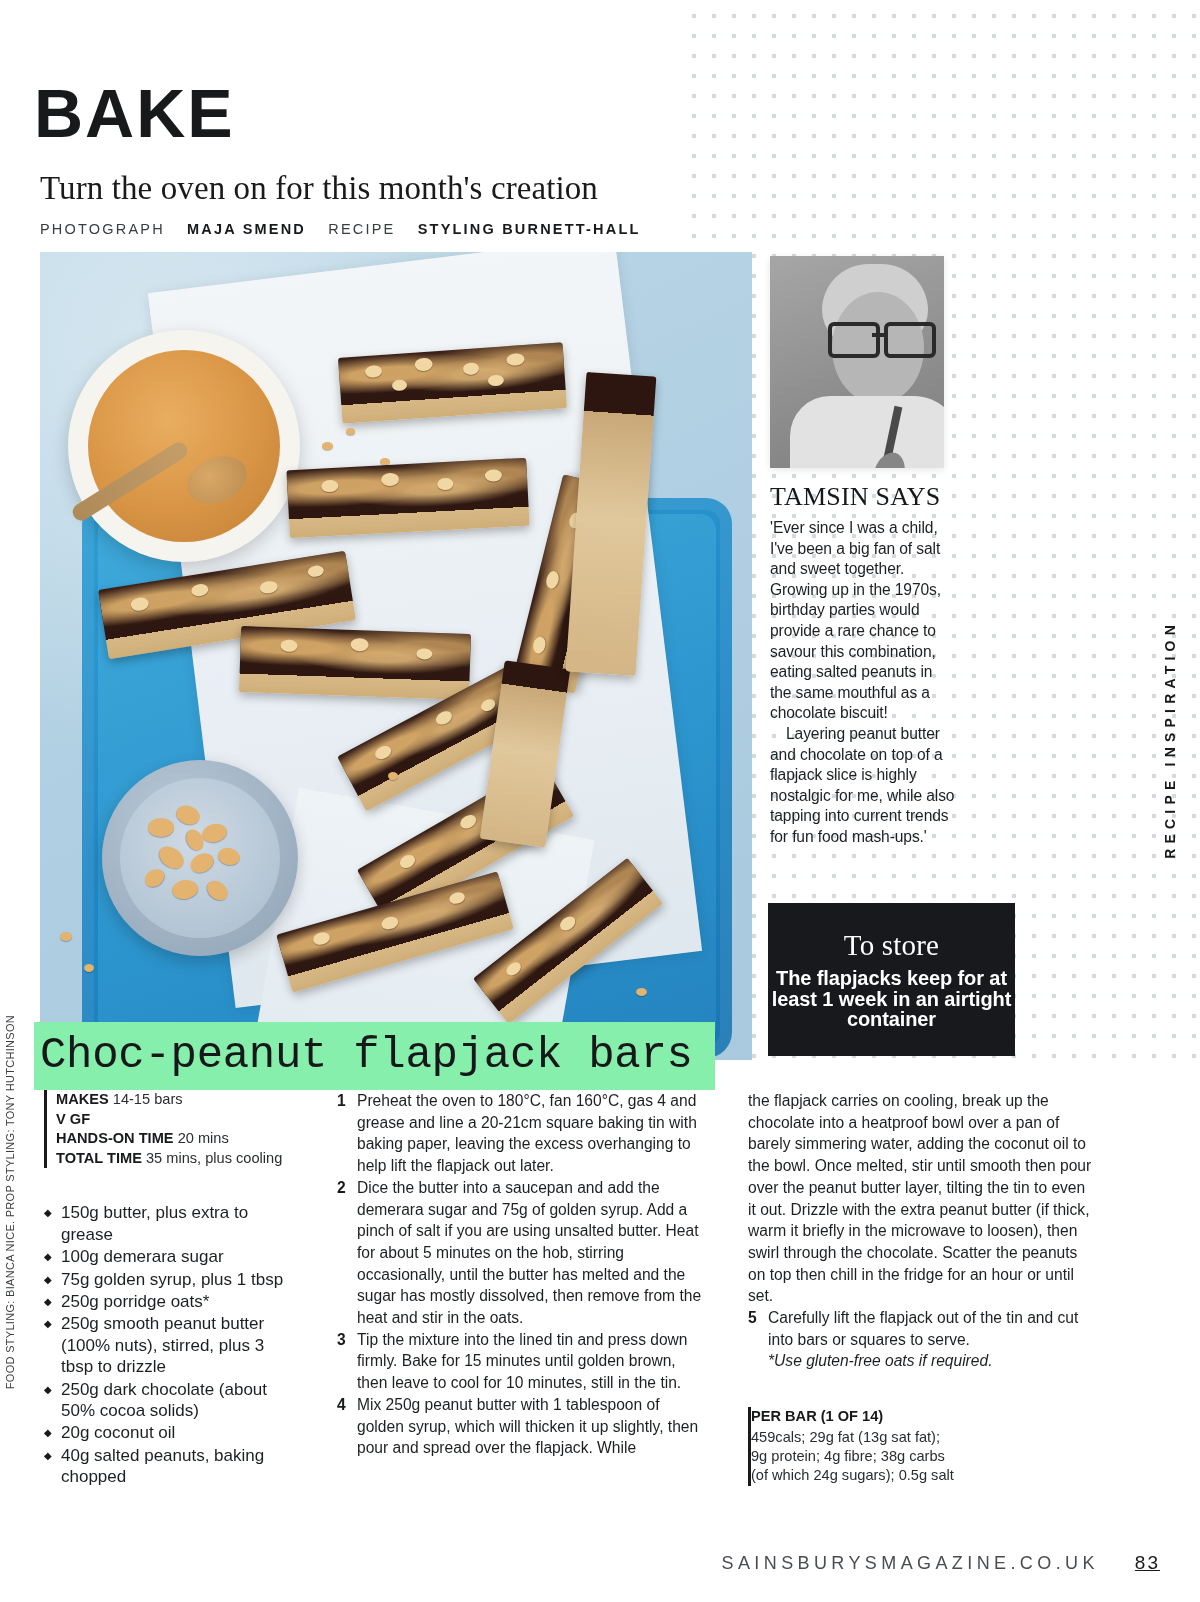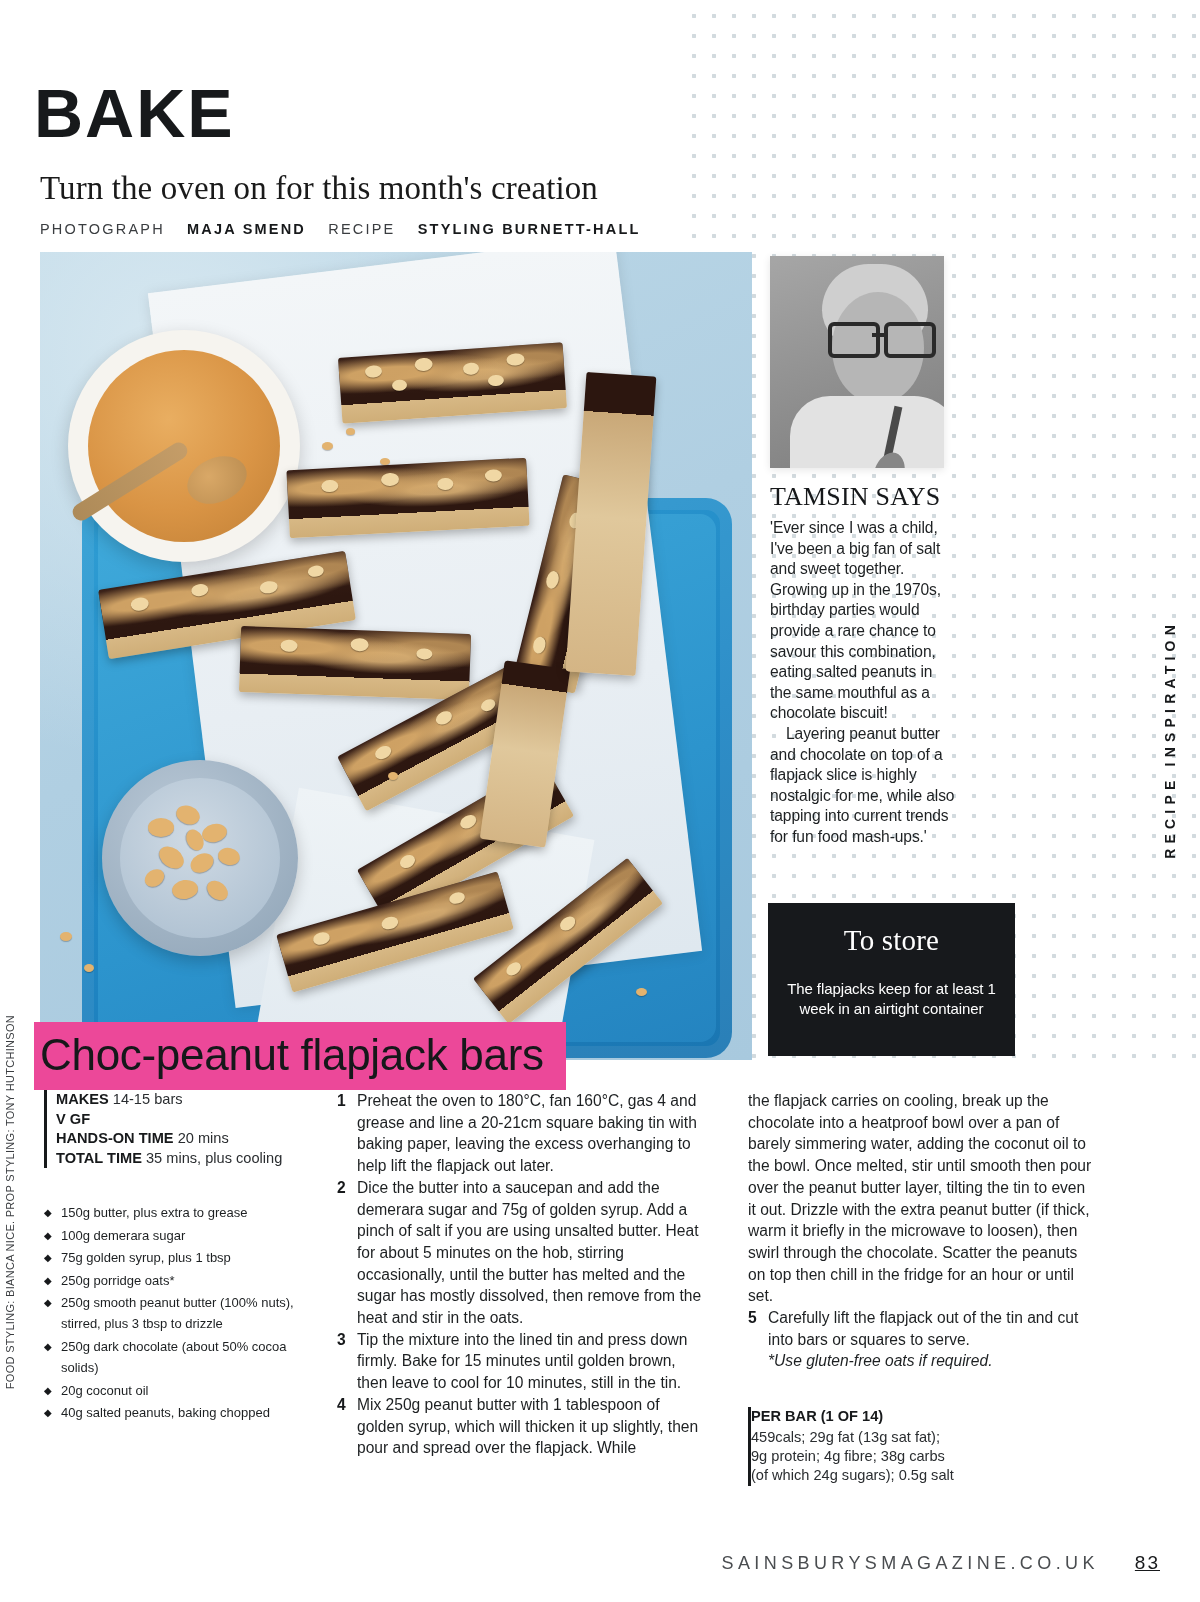--- a/index.html
+++ b/index.html
@@ -166,55 +166,55 @@
   
   .tostore{
     position:absolute;left:768px;top:903px;width:247px;height:153px;z-index:6;
     background:#17191c;color:#fff;text-align:center;
     display:flex;flex-direction:column;align-items:center;justify-content:center;
   }
   .tostore h4{
     font-family:"Liberation Serif",serif;font-weight:normal;
     font-size:29px;margin:0 0 6px 0;letter-spacing:.2px;
   }
-  .tostore p{margin:16px;font-size:15px;line-height:20.5px;font-weight:normal;letter-spacing:-.1px;}
+  .tostore p{margin:0;font-size:20px;line-height:20.5px;font-weight:bold;letter-spacing:-.1px;}
 
   
   .vlabel-right{
     position:absolute;right:22px;top:620px;z-index:7;
     writing-mode:vertical-rl;transform:rotate(180deg);
     font-size:14px;letter-spacing:5.2px;font-weight:bold;color:#17191b;
   }
   .vlabel-left{
     position:absolute;left:4px;top:1015px;z-index:7;
     writing-mode:vertical-rl;transform:rotate(180deg);
     font-size:11px;letter-spacing:.3px;color:#3a3d40;
   }
 
   
   .rtitle{
     position:absolute;left:34px;top:1022px;z-index:6;
-    background:#ec4899;padding:8px 22px 10px 6px;
-    font-family:Liberation Sans, sans-serif;font-size:44px;color:#16181a;
+    background:#86efac;padding:8px 22px 10px 6px;
+    font-family:Liberation Mono, monospace;font-size:44px;color:#16181a;
     letter-spacing:-.3px;white-space:nowrap;
   }
 
   
   .recipe{position:absolute;left:40px;top:1090px;width:1030px;z-index:6;}
   .col{position:absolute;top:0;}
   .col1{left:4px;width:255px;}
   .col2{left:297px;width:368px;}
   .col3{left:708px;width:348px;}
 
   .meta{
     border-left:3.5px solid #17191b;padding-left:9px;margin:0 0 34px 0;
     font-size:14.6px;line-height:19.6px;color:#2a2d30;
   }
   .meta b{color:#17191b;}
-  .ing{list-style:none;margin:0;padding:0;font-size:13px;line-height:21.4px;color:#1d2022;}
+  .ing{list-style:none;margin:0;padding:0;font-size:17px;line-height:21.4px;color:#1d2022;}
   .ing li{position:relative;padding-left:17px;margin-bottom:1px;}
   .ing li:before{
     content:"\25C6";position:absolute;left:0;top:0;font-size:10px;color:#17191b;line-height:22px;
   }
 
   .steps{list-style:none;margin:0;padding:0;font-size:15.6px;line-height:21.7px;color:#1d2022;}
   .steps li{position:relative;padding-left:20px;margin-bottom:0;}
   .steps li .num{position:absolute;left:0;top:0;font-weight:bold;color:#17191b;}
   .cont{font-size:15.6px;line-height:21.7px;color:#1d2022;margin:0;}
   .note{font-style:italic;font-size:15.6px;line-height:21.7px;color:#1d2022;margin:0 0 0 20px;}

